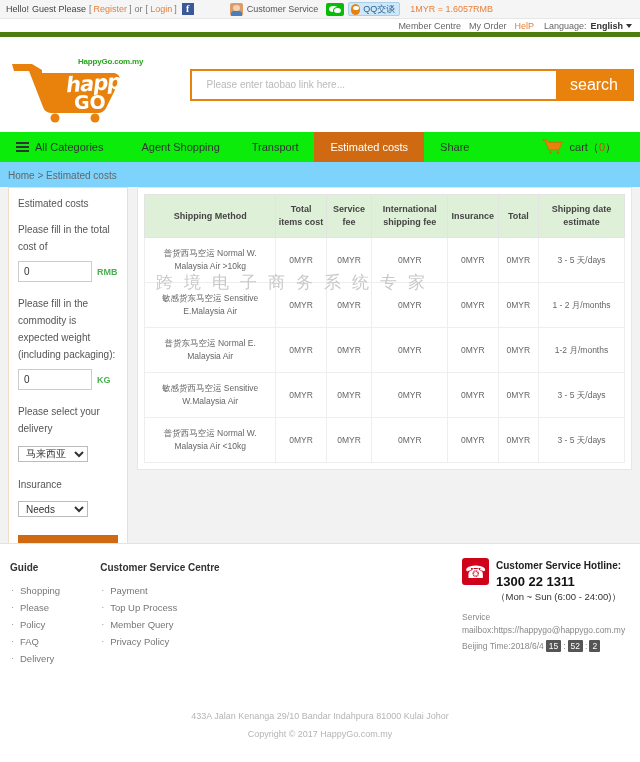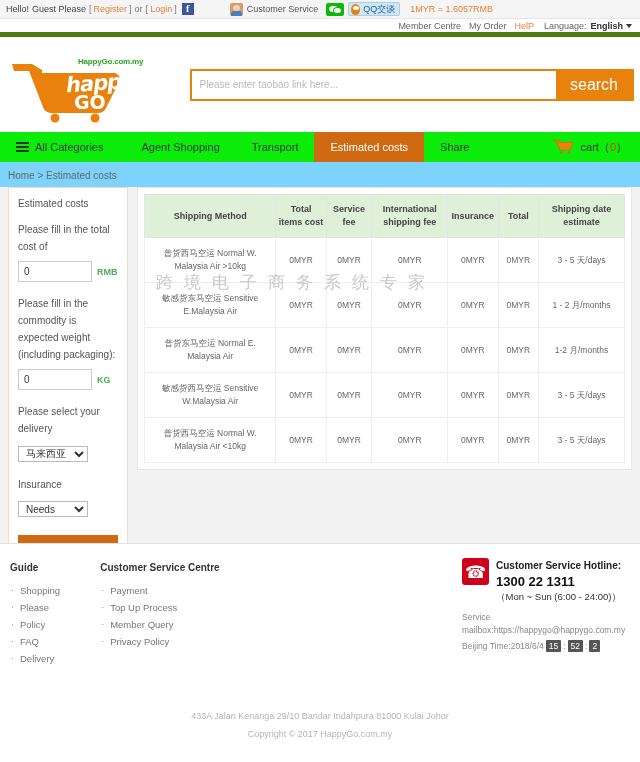--- a/index.html
+++ b/index.html
@@ -110,21 +110,21 @@
     font-style: italic; font-family: "DejaVu Sans", sans-serif;
     transform: rotate(-4deg); letter-spacing: -1px;
   }
   .logo-go {
     position: absolute; left: 68px; top: 45px;
     color: #fff; font-size: 19px; font-weight: bold;
     font-family: "DejaVu Sans", sans-serif; letter-spacing: 0px;
   }
   .search-wrap {
     display: flex; align-items: stretch; height: 32px;
-    border: 2px solid #e8820c; margin-left: 10px; width: 448px;
+    border: 2px solid #e8820c; margin-left: 10px; width: 448px; padding-left: 7px;
   }
   .search-input {
     flex: 1; border: none; outline: none; padding: 0 8px;
     font-size: 10px; color: #333;
     font-family: "Liberation Sans", sans-serif;
   }
   .search-input::placeholder { color: #b9b9b9; }
   .search-btn {
     width: 76px; background: #e8820c; color: #fff; border: none;
     font-size: 16px; cursor: pointer;
@@ -138,21 +138,21 @@
   }
   .nav-item {
     display: flex; align-items: center; padding: 0 16px;
     color: #333; text-decoration: none; cursor: pointer;
   }
   .nav-item.all { padding-left: 16px; padding-right: 22px; }
   .nav-item.active { background: #cf6a12; color: #fff; }
   .burger { display: inline-flex; flex-direction: column; gap: 2px; margin-right: 6px; }
   .burger i { display: block; width: 13px; height: 2px; background: #333; }
   .nav-spacer { flex: 1; }
-  .cart-area { display: flex; align-items: center; padding-right: 13px; gap: 6px; }
+  .cart-area { display: flex; align-items: center; padding-right: 24px; gap: 6px; }
   .cart-mini { position: relative; width: 22px; height: 16px; }
   .cart-txt { font-size: 11px; color: #333; }
   .cart-num { color: #e8380d; }
 
   
   .crumb {
     padding: 8px 8px 6px 8px; font-size: 10px; color: #666;
     background: #7dd3fc;
   }
   .crumb a { color: #666; text-decoration: none; }

